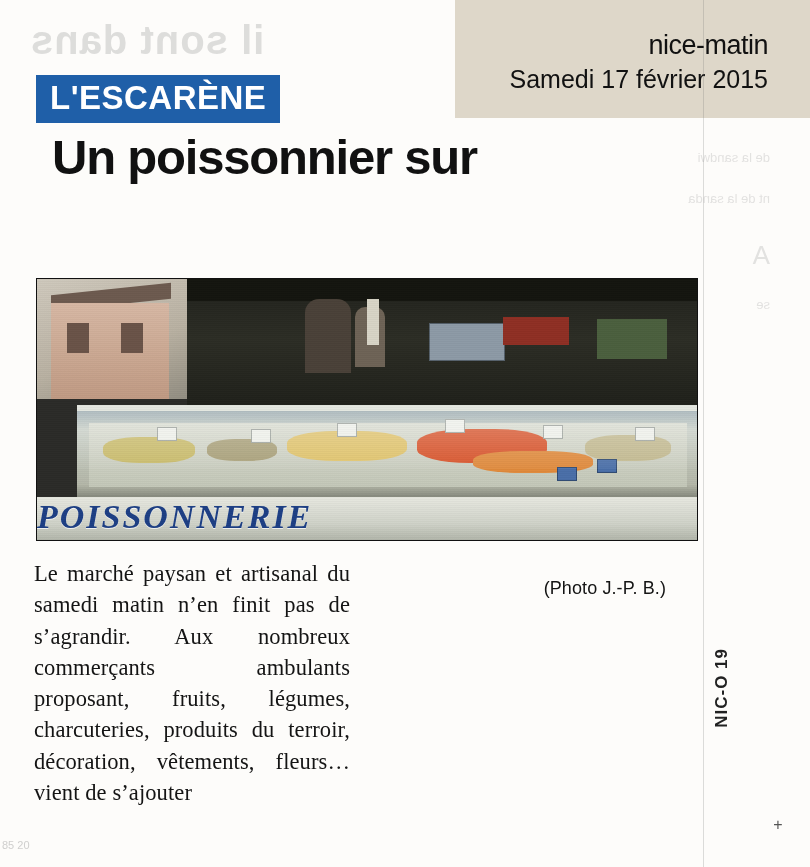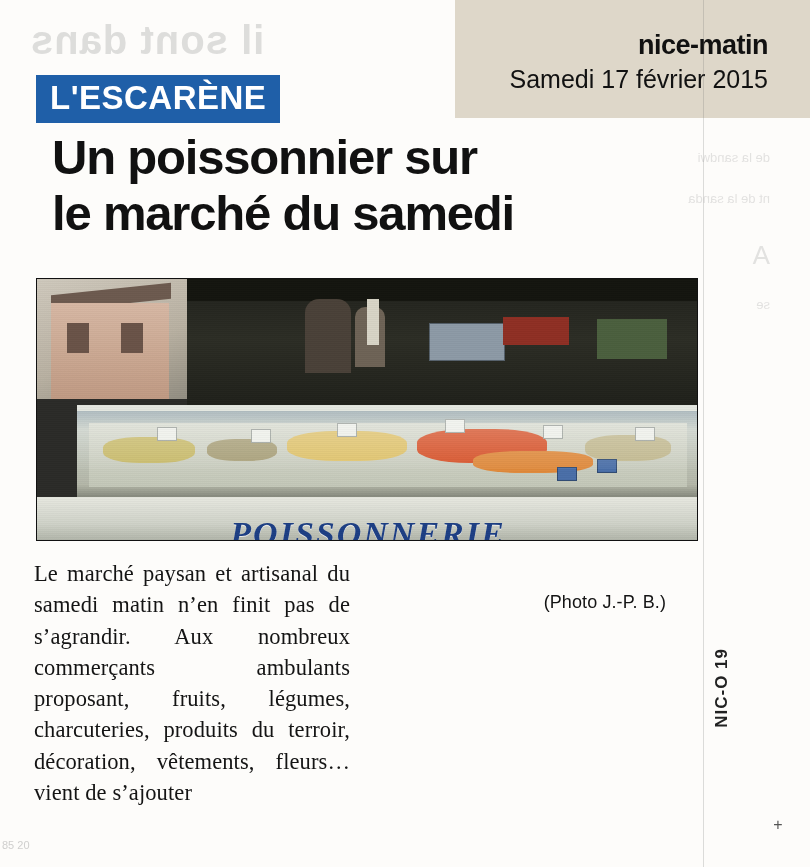--- a/index.html
+++ b/index.html
@@ -69,21 +69,21 @@
   .masthead-inner {
     position: absolute;
     top: 0;
     left: 455px;
     width: 345px;
     text-align: right;
     padding-top: 30px;
   }
   .brand {
     font-family: "Liberation Sans", sans-serif;
-    font-weight: bold;
+    font-weight: normal;
     font-size: 27px;
     color: #111;
     letter-spacing: -0.5px;
     padding-right: 32px;
   }
   .issue-date {
     font-family: "Liberation Sans", sans-serif;
     font-size: 25px;
     color: #111;
     padding-right: 32px;
@@ -225,24 +225,24 @@
   .t8 { left: 520px; top: 188px; background: #4a6fa8; border-color: #2f4a72; }
   .ph-glass {
     left: 40px; top: 126px; width: 622px; height: 64px;
     background: linear-gradient(180deg, rgba(255,255,255,0.34), rgba(255,255,255,0.04));
   }
   .ph-front {
     left: 0; top: 218px; width: 662px; height: 45px;
     background: linear-gradient(180deg, #e7e8e0 0%, #cfd2c8 60%, #aeb2a6 100%);
   }
   .ph-sign {
-    left: 0; top: 232px; width: 662px; height: 46px;
+    left: 0; top: 215px; width: 662px; height: 46px;
     display: flex;
     align-items: center;
-    justify-content: center;
+    justify-content: flex-start;
   }
   .ph-sign span {
     font-family: "Liberation Serif", serif;
     font-weight: bold;
     font-style: italic;
     font-size: 34px;
     letter-spacing: 2px;
     color: #1d3f84;
     text-shadow: 0 1px 0 rgba(255,255,255,0.7);
   }
@@ -265,21 +265,21 @@
     width: 316px;
     font-family: "Liberation Serif", serif;
     font-size: 22.5px;
     line-height: 1.39;
     text-align: justify;
     color: #141414;
     letter-spacing: 0.1px;
   }
   .col p { margin: 0; }
   .credit {
-    margin-top: 32px;
+    margin-top: 18px;
     text-align: right;
     font-family: "Liberation Sans", sans-serif;
     font-size: 18px;
     color: #141414;
   }
 
   
   .vcode {
     position: absolute;
     left: 712px;
@@ -330,21 +330,20 @@
   <div class="masthead"></div>
   <div class="masthead-inner">
     <div class="brand">nice-matin</div>
     <div class="issue-date">Samedi 17 février 2015</div>
   </div>
 
   <div class="kicker">L'ESCARÈNE</div>
 
   <div class="headline">
     <div>Un poissonnier sur</div>
-    <div>le marché du samedi</div>
   </div>
 
   <div class="photo-wrap">
     <div class="ph ph-sky"></div>
     <div class="ph ph-roof"></div>
     <div class="ph ph-wall"></div>
     <div class="ph ph-win1"></div>
     <div class="ph ph-win2"></div>
 
     <div class="ph ph-stall"></div>

